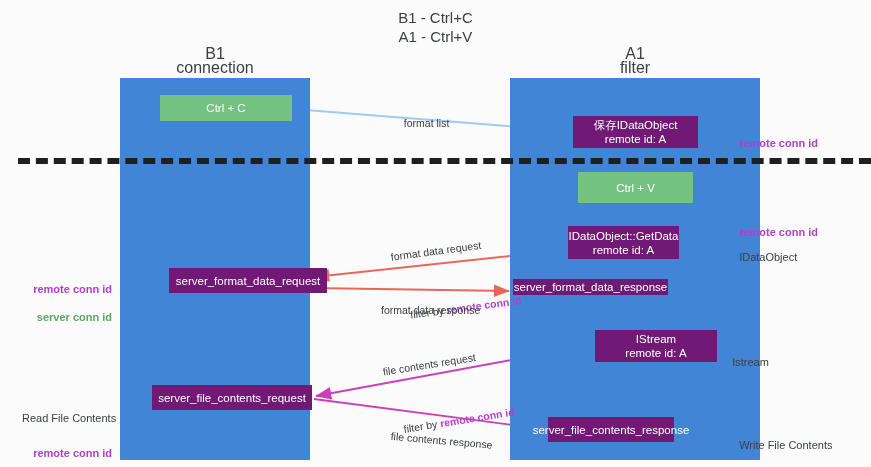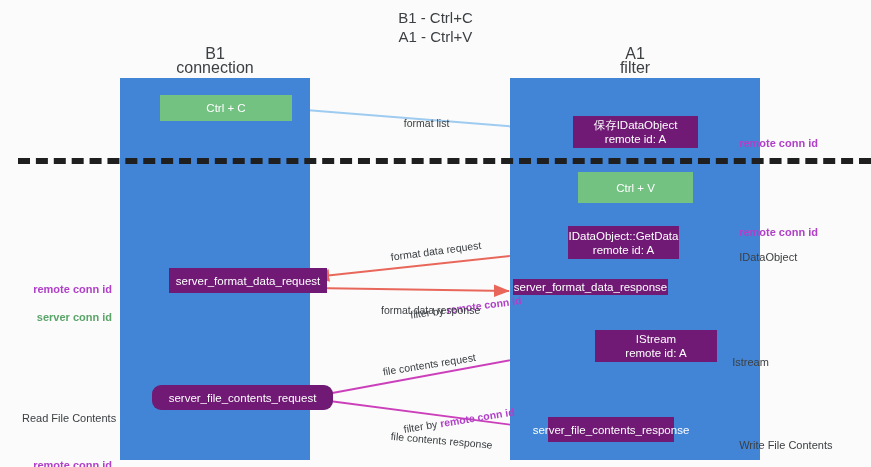--- a/index.html
+++ b/index.html
@@ -78,42 +78,42 @@
   .green  { background: #73c282; }
   .orange { background: #701a75; }
 
   #n-ctrlc  { left: 160px; top: 95px;  width: 132px; height: 26px; }
   #n-ido    { left: 573px; top: 116px; width: 125px; height: 32px; }
   #n-ctrlv  { left: 578px; top: 172px; width: 115px; height: 31px; }
   #n-getdata{ left: 568px; top: 226px; width: 111px; height: 33px; }
   #n-sfdreq { left: 152px; top: 268px; width: 158px; height: 25px; margin-left: 17px; }
   #n-sfdres { left: 513px; top: 279px; width: 155px; height: 16px; }
   #n-istream{ left: 595px; top: 330px; width: 122px; height: 32px; }
-  #n-sfcreq { left: 152px; top: 385px; width: 181px; height: 25px; border-radius: 9px; }
+  #n-sfcreq { left: 152px; top: 385px; width: 160px; height: 25px; }
   #n-sfcres { left: 548px; top: 417px; width: 126px; height: 25px; }
 
   
   .side {
     font-size: 11px;
     line-height: 14px;
     white-space: pre;
   }
   .side .purple { color: #b040c8; font-weight: bold; }
   .side .green-t { color: #5aa469; font-weight: bold; }
   .side .plain  { color: #3c4043; }
 
   #lbl-rci-1  { left: 733px; top: 122px; }
   #lbl-rci-2  { left: 733px; top: 211px; }
   #lbl-dataobj{ left: 733px; top: 236px; }
   #lbl-istream{ left: 726px; top: 341px; }
   #lbl-writefc{ left: 733px; top: 424px; }
 
   #lbl-left-1 { left: 22px; top: 268px; text-align: right; width: 90px; }
   #lbl-left-2 { left: 22px; top: 383px; text-align: right; width: 90px; }
-  #lbl-left-2 .plain { display: block; margin-bottom: 19px; }
+  #lbl-left-2 .plain { display: block; margin-bottom: 7px; }
 
   
   .flow {
     font-size: 10.5px;
     line-height: 15px;
     color: #3c4043;
     white-space: pre;
     z-index: 7;
   }
   .flow .purple { color: #b040c8; font-weight: bold; }

